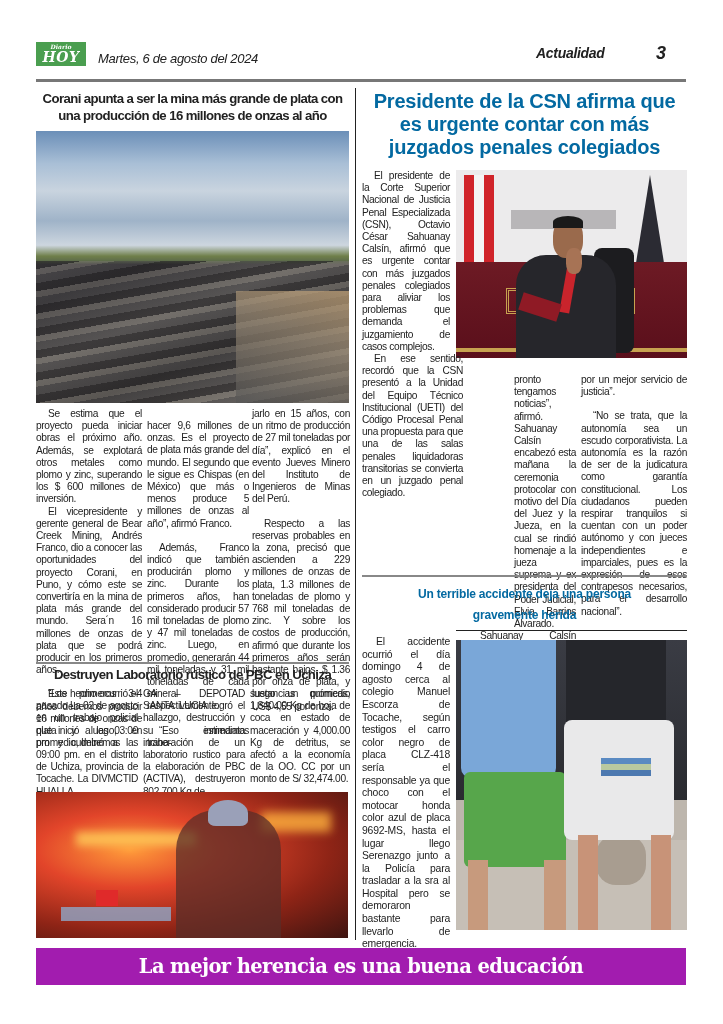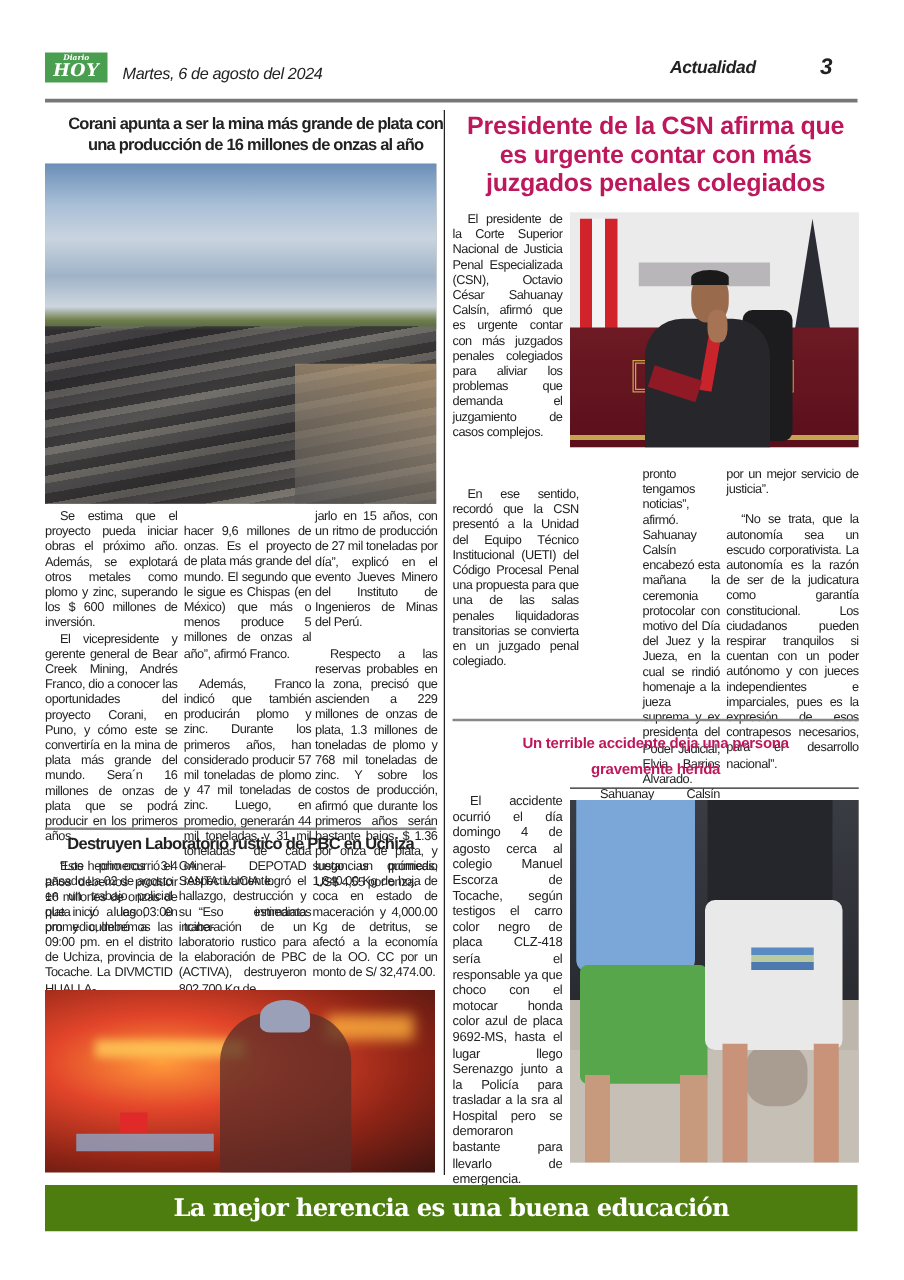--- a/index.html
+++ b/index.html
@@ -11,21 +11,21 @@
   .logo .small { font-family: "DejaVu Serif", serif; font-size: 6px; font-weight: bold; line-height: 7px; padding-top: 1px; }
   .logo .big { font-family: "DejaVu Serif", serif; font-size: 14px; font-weight: bold; line-height: 14px; letter-spacing: 0.5px; }
   .date { position: absolute; left: 62px; top: 9px; font-size: 13px; color: #222; letter-spacing: -0.3px; }
   .section { position: absolute; left: 500px; top: 3px; font-size: 14px; font-weight: bold; color: #222; letter-spacing: -0.3px; }
   .pagenum { position: absolute; left: 620px; top: 1px; font-size: 18px; font-weight: bold; color: #222; }
   .top-rule { position: absolute; left: 36px; top: 79px; width: 650px; height: 3px; background: #777; }
 
   .vrule { position: absolute; width: 1px; background: #222; }
 
   .headline-small { font-family: "Liberation Sans", sans-serif; font-weight: bold; color: #222; text-align: center; letter-spacing: -0.6px; }
-  .headline-big { font-family: "Liberation Sans", sans-serif; font-weight: bold; color: #be185d; text-align: center; letter-spacing: -0.2px; }
+  .headline-big { font-family: "Liberation Sans", sans-serif; font-weight: bold; color: #0369a1; text-align: center; letter-spacing: -0.2px; }
 
   .col { position: absolute; font-size: 10.2px; line-height: 12.2px; text-align: justify; color: #222; letter-spacing: -0.35px; }
   .col p { text-indent: 12px; margin-bottom: 0; }
   .col p.gap { margin-top: 12px; }
 
   .photo { position: absolute; overflow: hidden; }
 
   
   .mine { left: 36px; top: 131px; width: 313px; height: 272px;
     background:
@@ -73,21 +73,21 @@
   .accident .shorts-green { position: absolute; left: 8px; top: 132px; width: 102px; height: 95px; background: #57a64b; border-radius: 6px; }
   .accident .leg1 { position: absolute; left: 12px; top: 220px; width: 20px; height: 70px; background: #c79a7d; }
   .accident .leg2 { position: absolute; left: 88px; top: 220px; width: 22px; height: 70px; background: #c79a7d; }
   .accident .shirt-dark { position: absolute; left: 110px; top: 0; width: 100px; height: 85px; background: #25262b; }
   .accident .shorts-white { position: absolute; left: 108px; top: 80px; width: 110px; height: 120px; background: #e9e9ea; border-radius: 8px; }
   .accident .stripe { position: absolute; left: 145px; top: 118px; width: 50px; height: 18px; background: linear-gradient(180deg, #5a8ac2 0 33%, #b9c9a0 33% 66%, #4d79b0 66%); }
   .accident .leg3 { position: absolute; left: 122px; top: 195px; width: 20px; height: 95px; background: #c89378; }
   .accident .leg4 { position: absolute; left: 195px; top: 195px; width: 20px; height: 95px; background: #c89378; }
   .accident .victim { position: absolute; left: 140px; top: 195px; width: 50px; height: 50px; background: #a89d90; border-radius: 20px; }
 
-  .banner { position: absolute; left: 36px; top: 948px; width: 650px; height: 37px; background: #4d7c0f; text-align: center; }
+  .banner { position: absolute; left: 36px; top: 948px; width: 650px; height: 37px; background: #a21caf; text-align: center; }
   .banner span { font-family: "DejaVu Serif", serif; font-weight: bold; font-size: 19.5px; color: #fff; line-height: 37px; letter-spacing: -0.6px; }
 
   .hrule { position: absolute; height: 2px; background: #888; }
 </style>
 </head>
 <body>
 
 <div class="masthead">
   <div class="logo">
     <div class="small">Diario</div>
@@ -95,21 +95,21 @@
   </div>
   <div class="date">Martes, 6 de agosto del 2024</div>
   <div class="section">Actualidad</div>
   <div class="pagenum">3</div>
 </div>
 <div class="top-rule"></div>
 
 <div class="vrule" style="left:355px; top:88px; height:852px;"></div>
 
 <div>
-  <div class="headline-small" style="position:absolute; left:48px; top:90px; width:313px; font-size:13.2px; line-height:17px;">
+  <div class="headline-small" style="position:absolute; left:36px; top:90px; width:313px; font-size:13.2px; line-height:17px;">
     <div>Corani apunta a ser la mina más grande de plata con</div>
     <div>una producción de 16 millones de onzas al año</div>
   </div>
   <div class="photo mine">
     <div class="layer1"></div>
     <div class="layer2"></div>
   </div>
   <div class="col" style="left:36px; top:408px; width:106px;">
     <p>Se estima que el proyecto pueda iniciar obras el próximo año. Además, se explotará otros metales como plomo y zinc, superando los $ 600 millones de inversión.</p>
     <p>El vicepresidente y gerente general de Bear Creek Mining, Andrés Franco, dio a conocer las oportunidades del proyecto Corani, en Puno, y cómo este se convertiría en la mina de plata más grande del mundo. Sera´n 16 millones de onzas de plata que se podrá producir en los primeros años.</p>
@@ -168,21 +168,21 @@
     <div class="emblem1"></div>
     <div class="emblem2"></div>
     <div class="chair"></div>
     <div class="body"></div>
     <div class="sash"></div>
     <div class="head"></div>
     <div class="hair"></div>
     <div class="hand"></div>
     <div class="folder"></div>
   </div>
-  <div class="col" style="left:362px; top:390px; width:101px;">
+  <div class="col" style="left:362px; top:353px; width:101px;">
     <p>En ese sentido, recordó que la CSN presentó a la Unidad del Equipo Técnico Institucional (UETI) del Código Procesal Penal una propuesta para que una de las salas penales liquidadoras transitorias se convierta en un juzgado penal colegiado.</p>
   </div>
   <div class="col" style="left:468px; top:374px; width:108px;">
     <p style="text-indent:0;margin-left:46px;">pronto tengamos noticias”, afirmó. Sahuanay Calsín encabezó esta mañana la ceremonia protocolar con motivo del Día del Juez y la Jueza, en la cual se rindió homenaje a la jueza suprema y ex presidenta del Poder Judicial, Elvia Barrios Alvarado.</p>
     <p>Sahuanay Calsín entregó a la expresidenta del Poder Judicial una maqueta de lo que será su nueva sede institucional. Barrios Alvarado agradeció el reconocimiento “que la compromete a seguir bregando con empeño</p>
   </div>
   <div class="col" style="left:581px; top:374px; width:106px;">
     <p style="text-indent:0;">por un mejor servicio de justicia”.</p>
     <p class="gap">“No se trata, que la autonomía sea un escudo corporativista. La autonomía es la razón de ser de la judicatura como garantía constitucional. Los ciudadanos pueden respirar tranquilos si cuentan con un poder autónomo y con jueces independientes e imparciales, pues es la expresión de esos contrapesos necesarios, para el desarrollo nacional”.</p>
   </div>

